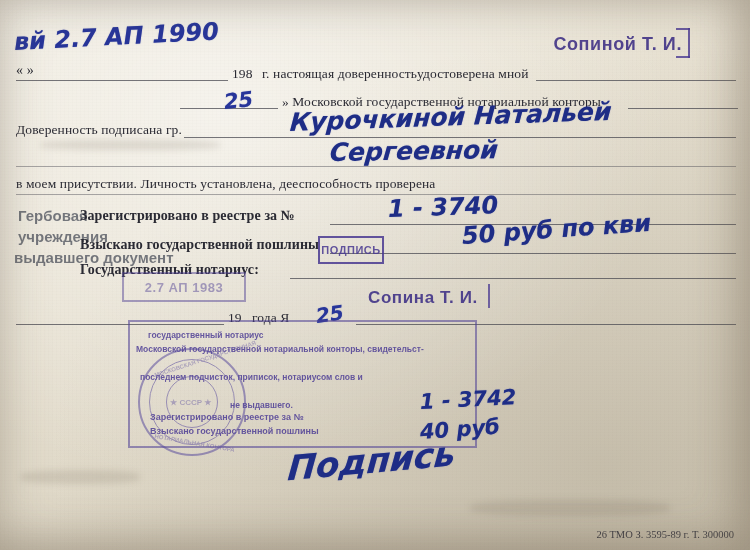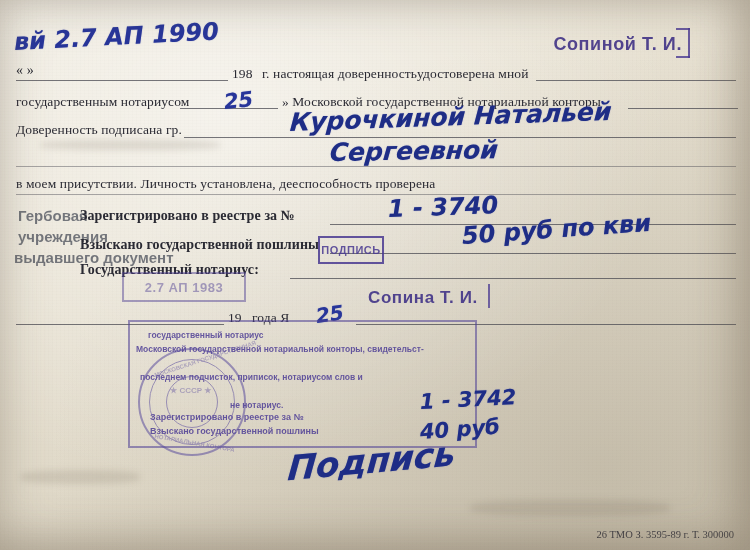--- a/index.html
+++ b/index.html
@@ -196,21 +196,20 @@
   <div class="stamp" style="right:68px;top:34px;font-size:18px;">Сопиной Т. И.</div>
   <div style="position:absolute;right:60px;top:28px;width:2px;height:30px;background:#4a3a92;opacity:.8;"></div>
   <div style="position:absolute;right:60px;top:28px;width:14px;height:2px;background:#4a3a92;opacity:.8;"></div>
   <div style="position:absolute;right:60px;top:56px;width:14px;height:2px;background:#4a3a92;opacity:.8;"></div>
 
   <div class="rule" style="left:16px;top:80px;width:212px;"></div>
   <div class="printed" style="left:232px;top:66px;">198</div>
   <div class="printed" style="left:262px;top:66px;">г. настоящая доверенностьудостоверена мной</div>
   <div class="rule" style="left:536px;top:80px;width:200px;"></div>
 
-  <div class="printed" style="left:16px;top:94px;">государственным нотариусом</div>
   <div class="rule" style="left:180px;top:108px;width:98px;"></div>
   <div class="hand cursive" style="left:224px;top:90px;font-size:21px;transform:rotate(-6deg);">25</div>
   <div class="printed" style="left:282px;top:94px;">» Московской государственной нотариальной конторы</div>
   <div class="rule" style="left:628px;top:108px;width:110px;"></div>
 
   <div class="printed" style="left:16px;top:122px;">Доверенность подписана гр.</div>
   <div class="rule" style="left:184px;top:137px;width:552px;"></div>
   <div class="hand cursive ink-dark" style="left:290px;top:108px;font-size:25px;transform:rotate(-2deg) skewX(-6deg);">Курочкиной Натальей</div>
 
   <div class="rule faint" style="left:16px;top:166px;width:720px;"></div>
@@ -245,28 +244,28 @@
   <div class="printed" style="left:228px;top:310px;">19</div>
   <div class="printed" style="left:252px;top:310px;">года Я</div>
   <div class="hand cursive" style="left:316px;top:304px;font-size:20px;transform:rotate(-8deg);">25</div>
   <div class="rule" style="left:356px;top:324px;width:380px;"></div>
 
   <div id="cert-stamp"></div>
 
   <div class="cert-line" style="left:140px;top:330px;margin-left:8px;">государственный нотариус</div>
   <div class="cert-line" style="left:136px;top:344px;">Московской государственной нотариальной конторы, свидетельст-</div>
   <div class="cert-line" style="left:140px;top:372px;">последнем подчисток, приписок, нотариусом слов и</div>
-  <div class="cert-line" style="left:230px;top:400px;">не нотариус.</div>
+  <div class="cert-line" style="left:230px;top:400px;">не выдавшего.</div>
   <div class="cert-line" style="left:150px;top:412px;font-size:9px;">Зарегистрировано в реестре за №</div>
   <div class="cert-line" style="left:150px;top:426px;font-size:9px;">Взыскано государственной пошлины</div>
 
   <div id="round-seal">
     <div class="seal-text" style="left:12px;top:6px;transform:rotate(-18deg);">МОСКОВСКАЯ ГОСУДАРСТВЕННАЯ</div>
     <div class="seal-text" style="left:14px;top:90px;transform:rotate(10deg);">НОТАРИАЛЬНАЯ КОНТОРА</div>
-    <div class="seal-text" style="left:30px;top:36px;font-size:8px;text-align:center;">★ СССР ★</div>
+    <div class="seal-text" style="left:30px;top:48px;font-size:8px;text-align:center;">★ СССР ★</div>
   </div>
 
   <div class="hand cursive ink-dark" style="left:420px;top:390px;font-size:21px;transform:rotate(-3deg);">1 - 3742</div>
   <div class="hand cursive ink-dark" style="left:420px;top:420px;font-size:21px;transform:rotate(-4deg);">40 руб</div>
 
   <div class="hand cursive ink-dark" style="left:288px;top:448px;font-size:34px;transform:rotate(-5deg) skewX(-10deg);">Подпись</div>
 
   <div id="footer-code">26 ТМО З. 3595-89 г. Т. 300000</div>
 
   <div id="edge-dark"></div>

